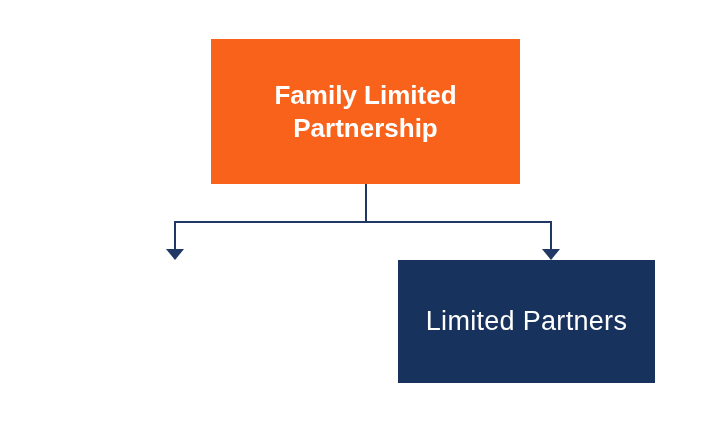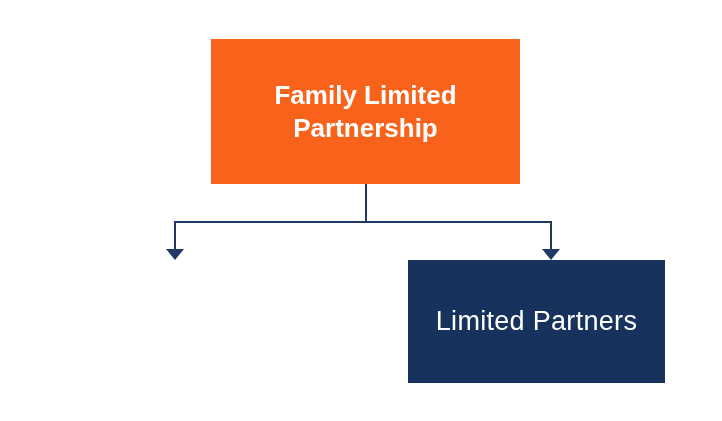--- a/index.html
+++ b/index.html
@@ -38,21 +38,21 @@
   .node-child {
     top: 260px;
     width: 260px;
     height: 123px;
     background: #17325c;
     font-size: 27px;
     font-weight: 400;
     letter-spacing: 0.3px;
   }
   .node-child-left  { left: 45px; }
-  .node-child-right { left: 408px; width: 257px; }
+  .node-child-right { left: 398px; width: 257px; }
   .conn {
     position: absolute;
     background: #1f3864;
   }
   .conn-stem {
     left: 365px;
     top: 184px;
     width: 2px;
     height: 38px;
   }

